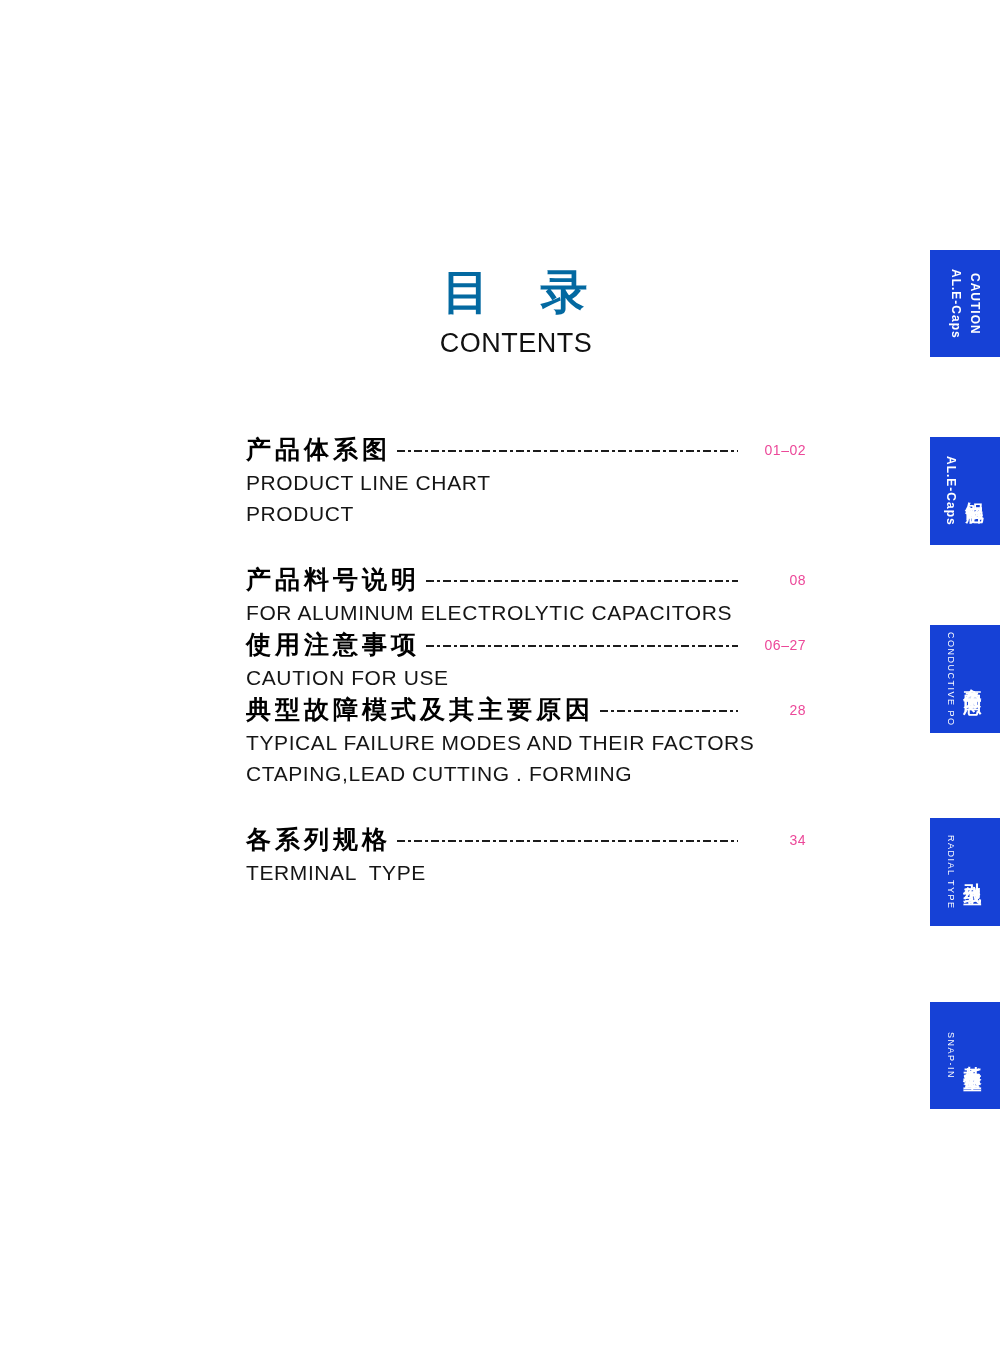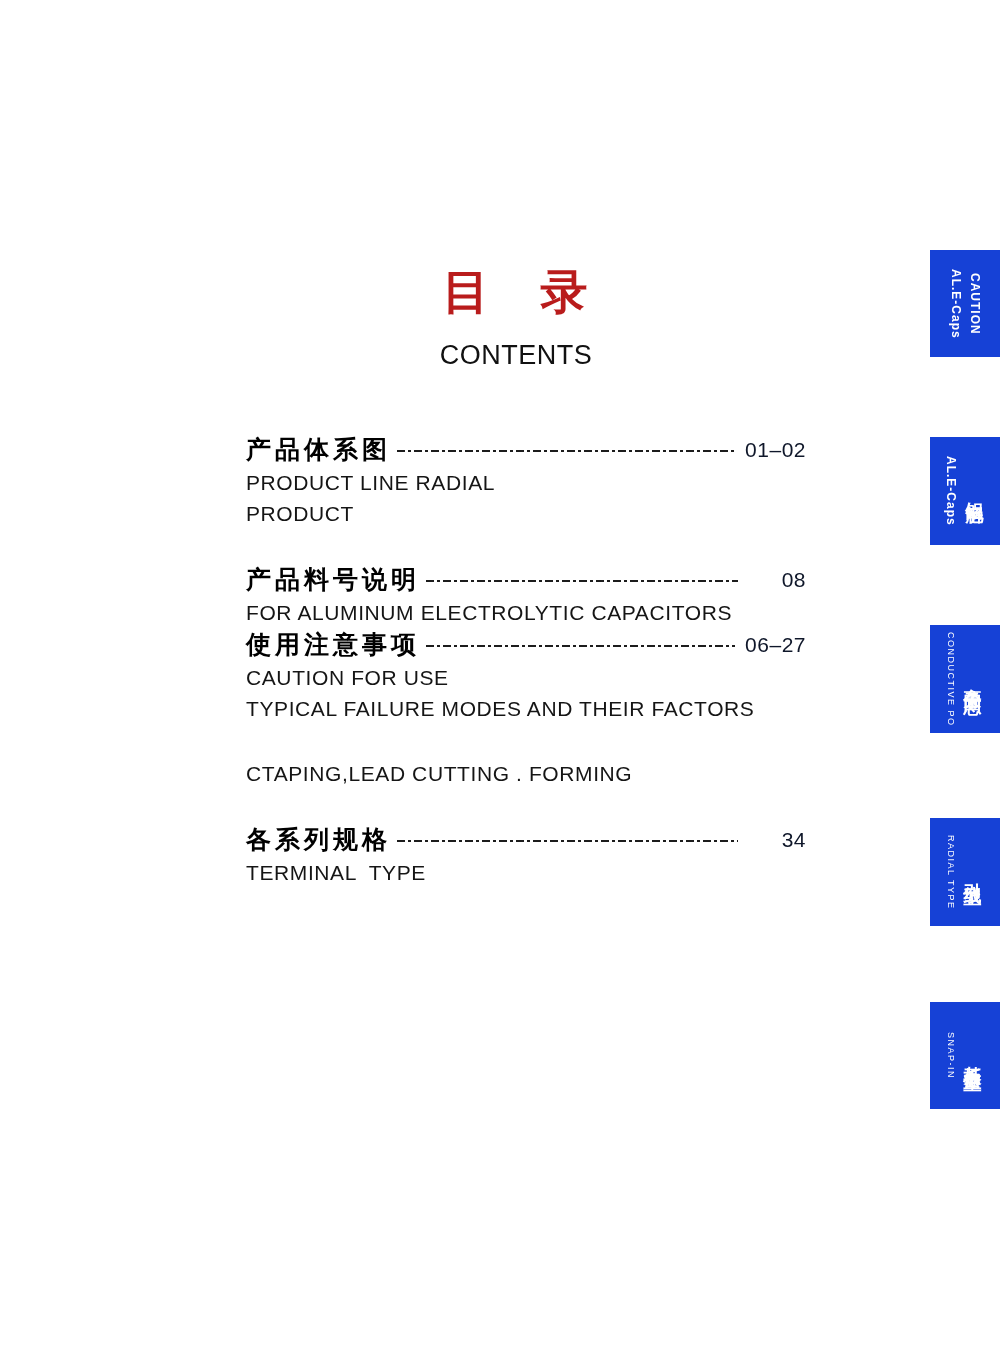--- a/index.html
+++ b/index.html
@@ -9,40 +9,40 @@
     position:relative; overflow:hidden;
     font-family:"Liberation Sans", sans-serif;
     color:#0b0b0b;
   }
 
   
   .title-block { position:absolute; left:236px; top:266px; width:560px; text-align:center; }
   .title-zh {
     font-family:"DejaVu Sans", sans-serif;
     font-weight:bold; font-size:47px; line-height:1.1;
-    white-space:pre; letter-spacing:2px; color:#b91c1c;
+    white-space:pre; letter-spacing:2px; color:#0369a1;
   }
-  .title-en { font-size:27px; letter-spacing:0.5px; margin-top:22px; color:#111; }
+  .title-en { font-size:27px; letter-spacing:0.5px; margin-top:10px; color:#111; }
 
   
   .toc { position:absolute; left:246px; top:433px; width:560px; }
   .toc-item { height:65px; }
   .toc-row { display:flex; align-items:center; height:34px; }
   .toc-zh {
     font-family:"DejaVu Sans", sans-serif;
     font-weight:bold; font-size:25px; letter-spacing:4px;
     line-height:34px; white-space:nowrap; color:#000;
   }
   .toc-leader {
     flex:1; height:2px; margin:2px 10px 0 6px;
     background:repeating-linear-gradient(90deg,
       #1c1c1c 0 8px, transparent 8px 11px,
       #1c1c1c 11px 14px, transparent 14px 17px);
   }
-  .toc-pages { font-size:21px; min-width:58px; text-align:right; letter-spacing:0.5px; white-space:nowrap; color:#0f172a; }
+  .toc-pages { font-size:14px; min-width:58px; text-align:right; letter-spacing:0.5px; white-space:nowrap; color:#ec4899; }
   .toc-en { font-size:21px; line-height:31px; letter-spacing:0.6px; white-space:pre; color:#151515; }
 
   
   .side-tab {
     position:absolute; right:0; width:70px;
     background:#1641d6; color:#ffffff;
     display:flex; flex-direction:row-reverse;
     align-items:center; justify-content:center; gap:5px;
   }
   .tab-zh {
@@ -64,21 +64,21 @@
   </div>
 
   <div class="toc">
 
     <div class="toc-item">
       <div class="toc-row">
         <span class="toc-zh">产品体系图</span>
         <span class="toc-leader"></span>
         <span class="toc-pages">01–02</span>
       </div>
-      <div class="toc-en">PRODUCT LINE RADIAL</div>
+      <div class="toc-en">PRODUCT LINE CHART</div>
     </div>
 
     <div class="toc-item">
       <div class="toc-en">PRODUCT</div>
     </div>
 
     <div class="toc-item">
       <div class="toc-row">
         <span class="toc-zh">产品料号说明</span>
         <span class="toc-leader"></span>
@@ -90,20 +90,25 @@
     <div class="toc-item">
       <div class="toc-row">
         <span class="toc-zh">使用注意事项</span>
         <span class="toc-leader"></span>
         <span class="toc-pages">06–27</span>
       </div>
       <div class="toc-en">CAUTION FOR USE</div>
     </div>
 
     <div class="toc-item">
+      <div class="toc-row">
+        <span class="toc-zh">典型故障模式及其主要原因</span>
+        <span class="toc-leader"></span>
+        <span class="toc-pages">28</span>
+      </div>
       <div class="toc-en">TYPICAL FAILURE MODES AND THEIR FACTORS</div>
     </div>
 
     <div class="toc-item">
       <div class="toc-en">CTAPING,LEAD CUTTING . FORMING</div>
     </div>
 
     <div class="toc-item">
       <div class="toc-row">
         <span class="toc-zh">各系列规格</span>

